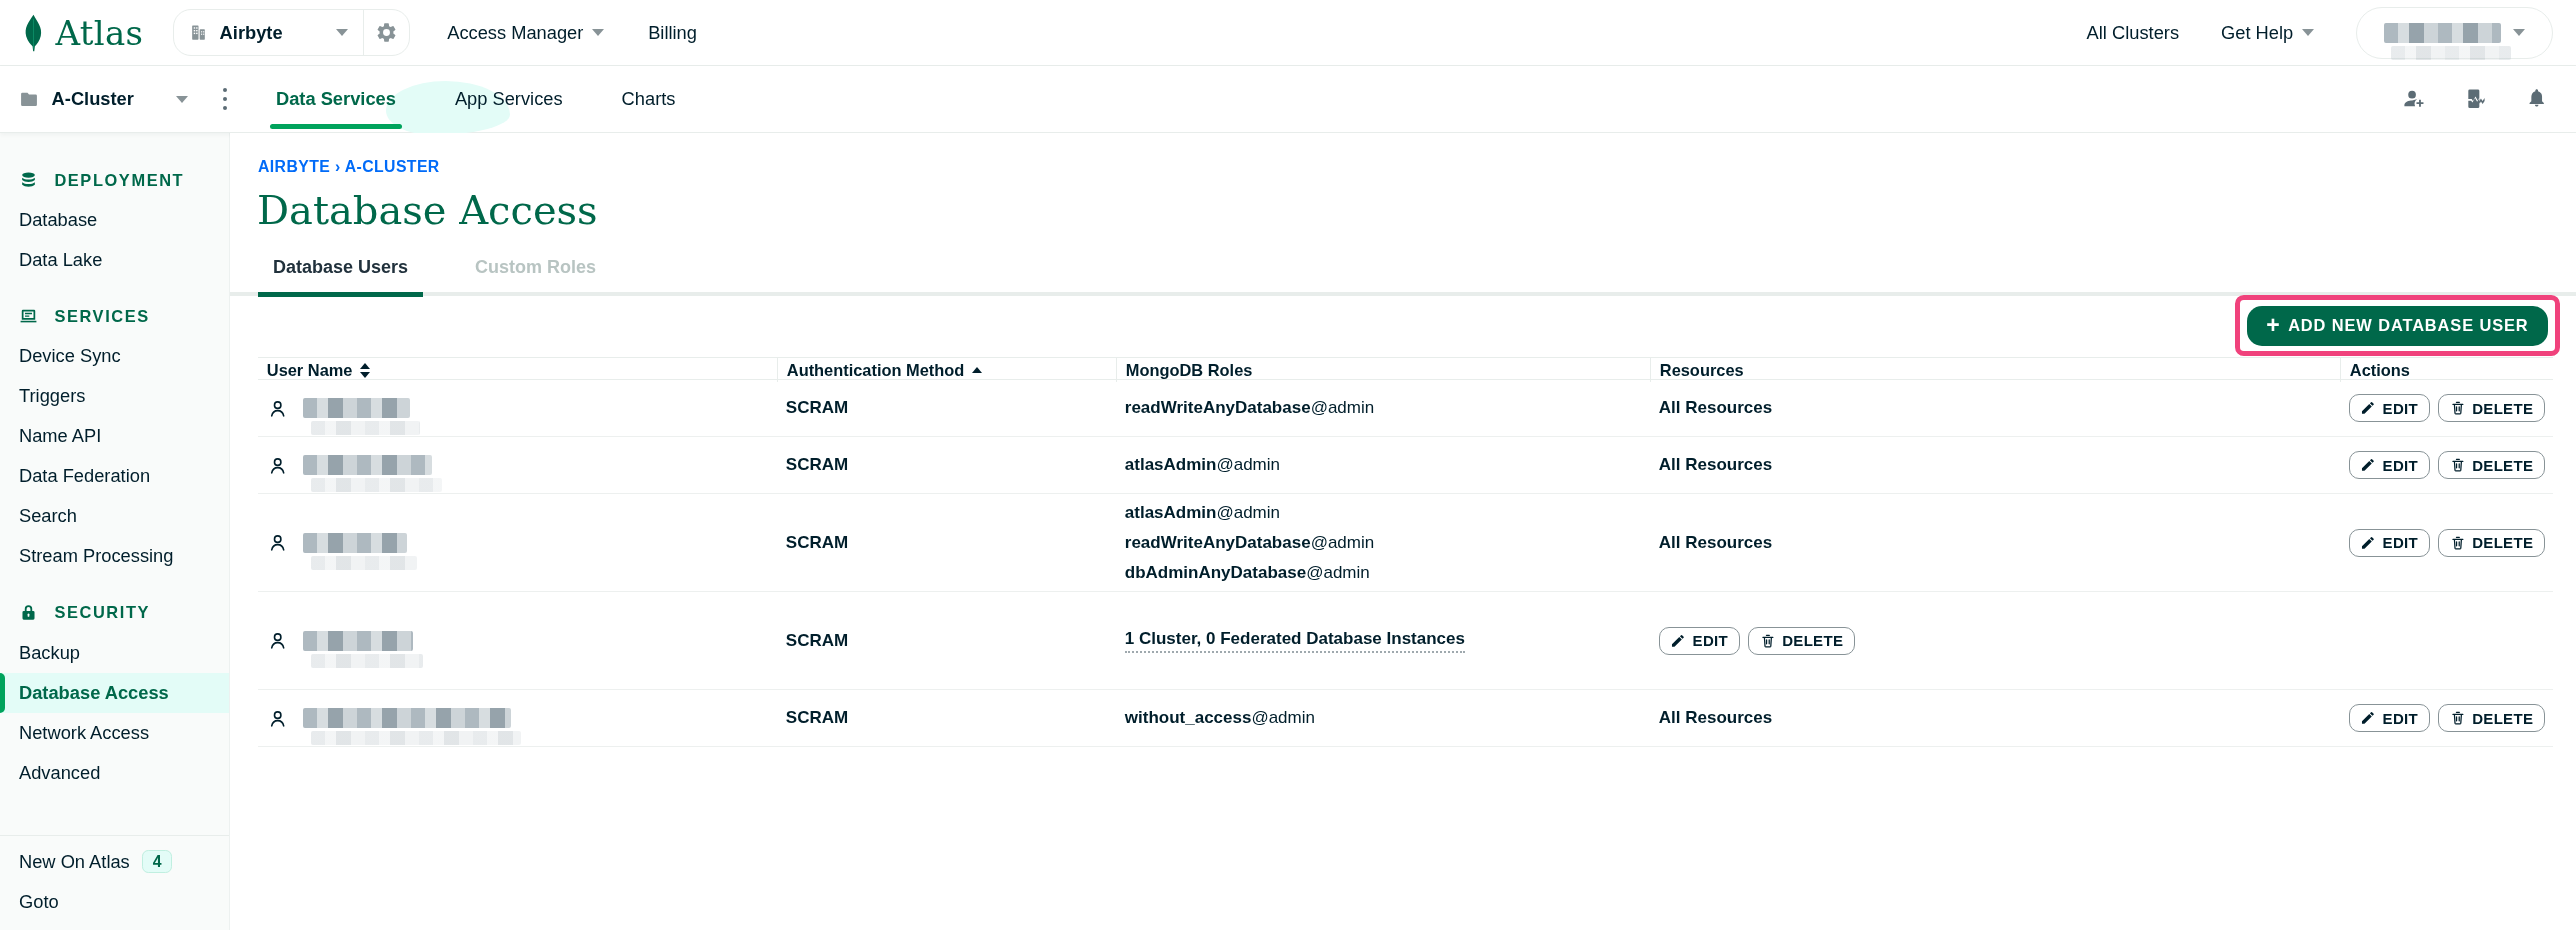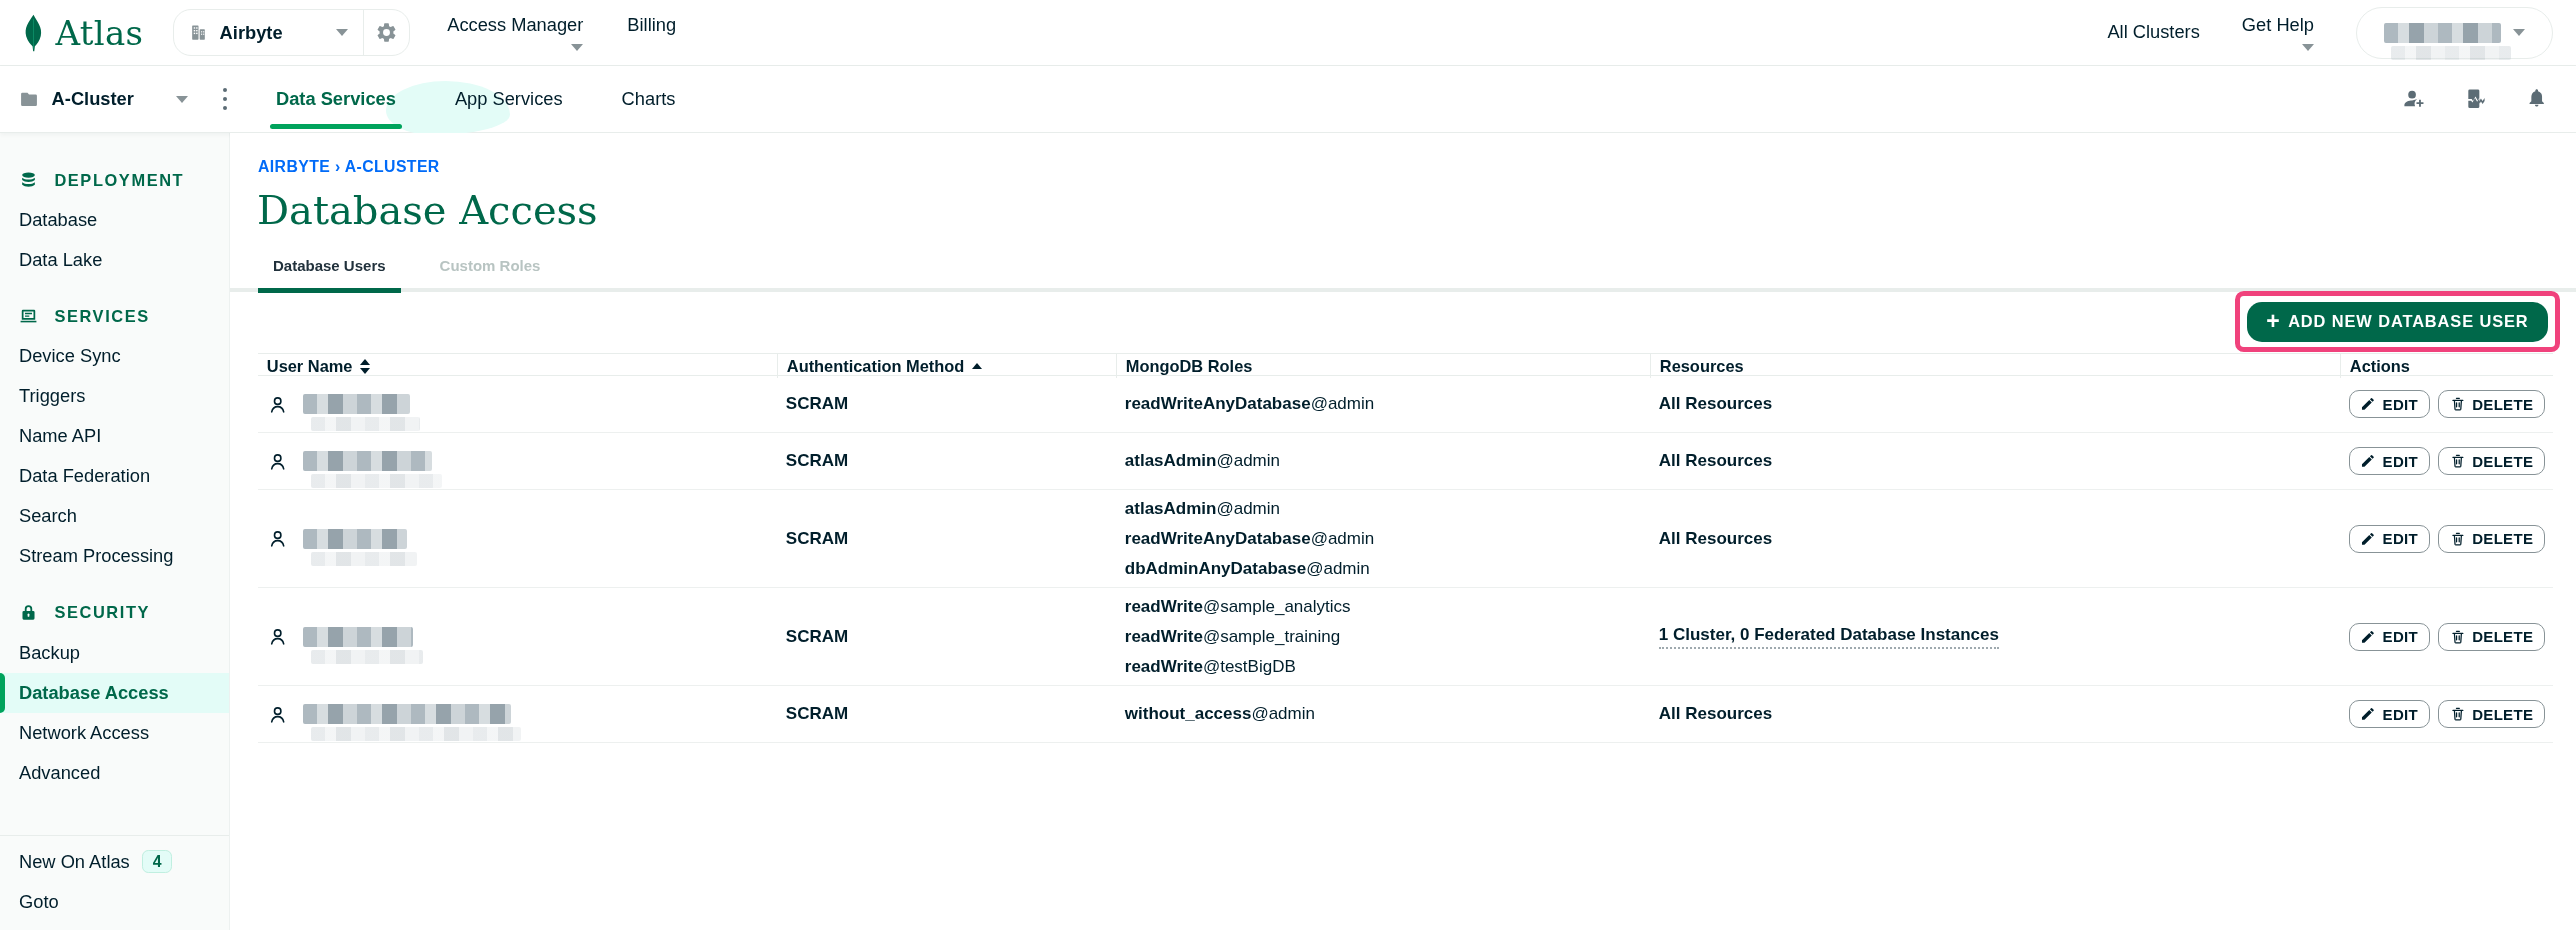--- a/index.html
+++ b/index.html
@@ -16,21 +16,21 @@
   .topbar { height:66px; display:flex; align-items:center; padding:0 23px 0 19px; border-bottom:1.3px solid #E8EDEB; background:#fff; }
   .logo { display:flex; align-items:center; gap:7.6px; margin-right:30px; }
   .logo-text { font-family:"DejaVu Serif", serif; font-size:34px; color:#00684A; letter-spacing:0.3px; }
   .org-selector { display:flex; align-items:stretch; height:47px; border:1.3px solid #E8EDEB; border-radius:18px; background:#fff; overflow:hidden; cursor:pointer; }
   .org-main { display:flex; align-items:center; gap:11.3px; padding:0 15px; }
   .org-name { font-weight:700; font-size:18.3px; }
   .org-caret { margin-left:42px; }
   .org-divider { width:1.3px; background:#E8EDEB; }
   .org-gear { width:45px; display:flex; align-items:center; justify-content:center; }
   .top-nav { display:flex; gap:44px; margin-left:37px; font-size:18.3px; }
-  .nav-item { display:flex; align-items:flex-end; gap:8.8px; cursor:pointer;flex-direction:column; }
+  .nav-item { display:flex; align-items:center; gap:8.8px; cursor:pointer; }
   .top-right { margin-left:auto; display:flex; align-items:center; gap:42px; font-size:18.3px; }
   .user-pill { width:197px; height:52px; border:1.9px solid #E8EDEB; border-radius:630px; display:flex; align-items:center; justify-content:center; gap:12.6px; cursor:pointer; background:#fff; }
   .caret { width:0; height:0; border-left:6.3px solid transparent; border-right:6.3px solid transparent; border-top:7.6px solid #889397; display:inline-block; }
 
   
   .bar2 { height:67px; display:flex; align-items:center; padding:0 29px 0 19px; position:relative; background:#fff; border-bottom:1.9px solid #E8EDEB; box-shadow:0 1.9px 5px rgba(0,30,43,0.05); }
   .project { display:flex; align-items:center; gap:12.6px; font-weight:700; font-size:18.3px; cursor:pointer; }
   .project-caret { margin-left:30px; }
   .kebab { margin-left:28px; display:flex; flex-direction:column; gap:4.4px; padding:3.8px 6.3px; cursor:pointer; }
   .kebab i { width:4.4px; height:4.4px; border-radius:50%; background:#5C6C75; }
@@ -51,21 +51,21 @@
   .side-item { height:40px; display:flex; align-items:center; padding:0 19px; font-size:18.3px; position:relative; cursor:pointer; }
   .side-item.active { background:#E3FCF7; color:#00684A; font-weight:700; }
   .side-item.active::before { content:""; position:absolute; left:0; top:0; bottom:0; width:5px; background:#00A35C; border-radius:0 5px 5px 0; }
   .side-footer { margin-top:42px; border-top:1.3px solid #E8EDEB; padding-top:6px; }
   .badge { margin-left:12.6px; background:#E3FCF7; border:1.3px solid #C0EFE0; color:#00684A; font-weight:700; font-size:15.8px; border-radius:6.3px; padding:1.9px 9.5px; line-height:1.1; }
 
   
   .main { flex:1; position:relative; background:#fff; }
   .breadcrumb { margin:25px 0 0 28px; font-size:15.8px; font-weight:700; color:#016BF8; letter-spacing:0.4px; cursor:pointer; display:inline-block; }
   .page-title { margin:11.3px 0 0 27px; font-family:"DejaVu Serif", serif; font-weight:400; font-size:40px; color:#00684A; }
-  .main-tabs { margin-top:24px; padding-left:28px; display:flex; gap:24px; border-bottom:4.4px solid #E8EDEB; font-size:15px; }
+  .main-tabs { margin-top:24px; padding-left:28px; display:flex; gap:37px; border-bottom:4.4px solid #E8EDEB; font-size:18px; }
   .main-tab { position:relative; padding:0 15px 14px; font-weight:700; color:#21313C; cursor:pointer; }
   .main-tab.inactive { color:#B8C4C2; }
   .main-tab.active::after { content:""; position:absolute; left:0; right:0; bottom:-4.4px; height:4.4px; background:#00684A; }
 
   .toolbar { position:relative; height:61px; }
   .annotation-box { position:absolute; top:-1.3px; right:16.4px; border:5.7px solid #F0427C; border-radius:8.8px; padding:5.7px 7px; z-index:5; }
   .add-btn { height:40px; background:#00684A; color:#fff; border:none; border-radius:15px; font-family:inherit; font-weight:700; font-size:16.4px; letter-spacing:0.9px; padding:0 19px; display:flex; align-items:center; gap:7.6px; cursor:pointer; }
   .add-plus { font-size:23px; font-weight:700; line-height:0; margin-top:-1.3px; }
 
   .table { margin:0 23px 0 28px; }
@@ -420,25 +420,20 @@
             <div class="td td-user">
               <span class="icon">
                 <svg width="21.4" height="21.4" viewBox="0 0 24 24" fill="none" stroke="#001E2B" stroke-width="1.8" stroke-linecap="round">
                   <circle cx="12" cy="8" r="3.6"></circle>
                   <path d="M5.3 20c.8-3.7 3.5-5.8 6.7-5.8s5.9 2.1 6.7 5.8"></path>
                 </svg>
               </span>
               <span class="redact" style="width: 110px;"></span>
             </div>
             <div class="td auth">SCRAM</div>
-            <div class="td">
-              <div class="role-line"><b>readWrite</b><span>@sample_analytics</span></div>
-              <div class="role-line"><b>readWrite</b><span>@sample_training</span></div>
-              <div class="role-line"><b>readWrite</b><span>@testBigDB</span></div>
-            </div>
             <div class="td"><span class="res link">1 Cluster, 0 Federated Database Instances</span></div>
             <div class="td actions">
               <button class="act-btn">
                 <span class="icon">
                   <svg width="15.8" height="15.8" viewBox="0 0 24 24">
                     <path fill="#001E2B" d="M3 17.2V21h3.8L17.9 9.9l-3.8-3.8L3 17.2zM20.7 7.1a1 1 0 0 0 0-1.4l-2.4-2.4a1 1 0 0 0-1.4 0l-1.8 1.8 3.8 3.8 1.8-1.8z"></path>
                   </svg>
                 </span>
                 <span>EDIT</span>
               </button>

